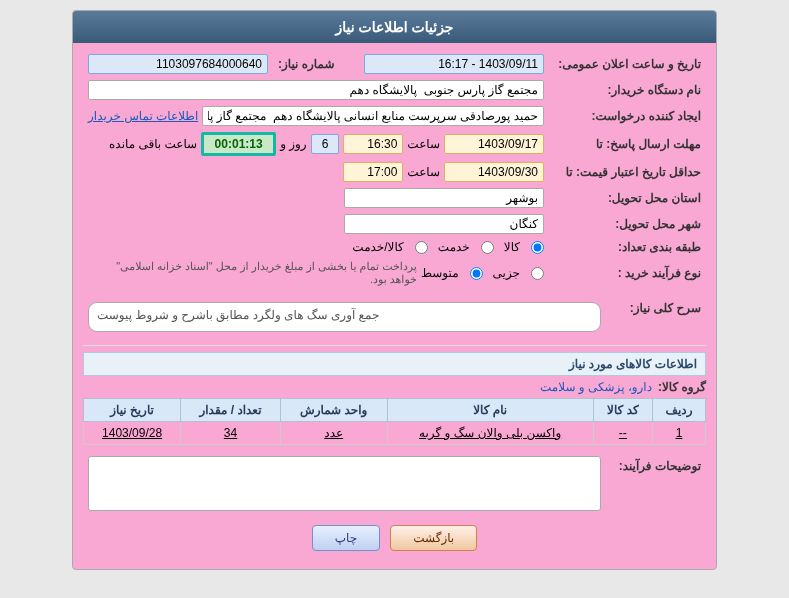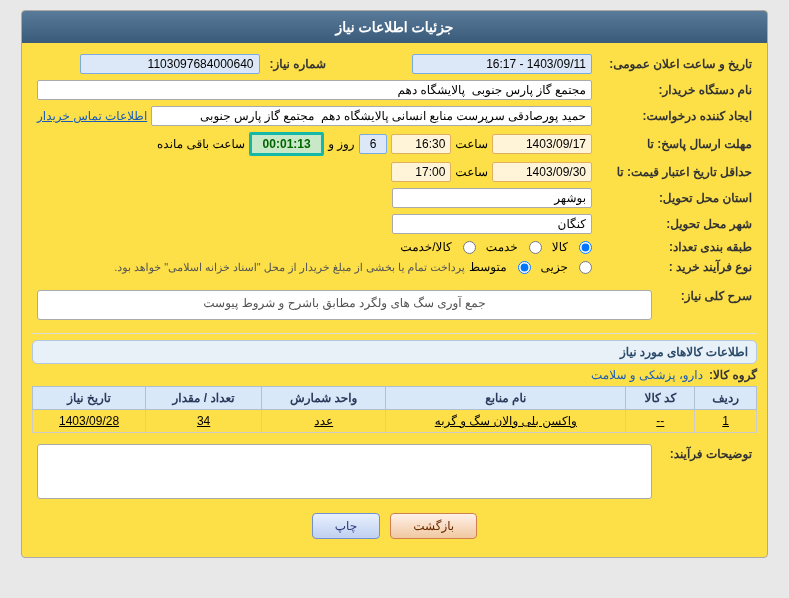--- a/index.html
+++ b/index.html
@@ -7,22 +7,22 @@
       font-family: Tahoma, Arial, sans-serif;
       font-size: 12px;
       background: #e8e8e8;
       direction: rtl;
       display: flex;
       justify-content: center;
       align-items: flex-start;
       padding: 10px;
     }
     .main-container {
-      width: 747px;
-      background: #fde047;
+      width: 645px;
+      background: #f9a8d4;
       border: 1px solid #aaa;
       border-radius: 4px;
       overflow: hidden;
     }
     .header {
       background: linear-gradient(to bottom, #5a7a9a, #3a5a7a);
       color: #fff;
       text-align: center;
       padding: 8px 12px;
       font-size: 14px;
@@ -72,21 +72,21 @@
       font-weight: bold;
     }
     .row-inline {
       display: flex;
       align-items: center;
       gap: 4px;
     }
     .section-title {
       background: #e8f0f8;
       border: 1px solid #b0c8e0;
-      border-radius: 5px;
+      border-radius: 0;
       padding: 4px 8px;
       font-weight: bold;
       color: #2a4a6a;
       margin: 6px 0 4px 0;
       font-size: 12px;
     }
     .radio-group {
       display: flex;
       gap: 10px;
       align-items: center;
@@ -100,29 +100,29 @@
       color: #555;
       font-size: 11px;
     }
     .blue-link {
       color: #1a5cb8;
       text-decoration: underline;
       cursor: pointer;
     }
     .serh-box {
       border: 1px solid #aaa;
-      border-radius: 3px;
+      border-radius: 9px;
       padding: 5px 8px;
       background: #fff;
       margin: 4px 0;
       min-height: 30px;
       font-size: 12px;
       color: #555;
       direction: rtl;
-      text-align: center;
+      text-align: left;
     }
     .info-table {
       width: 100%;
       border-collapse: collapse;
       margin-top: 4px;
     }
     .info-table th {
       background: #d8e8f8;
       border: 1px solid #b0c0d0;
       padding: 4px 6px;
@@ -336,21 +336,21 @@
     <div class="group-row">
       <span class="group-label">گروه کالا:</span>
       <span class="group-value">دارو، پزشکی و سلامت</span>
     </div>
 
     <table class="info-table">
       <thead>
         <tr>
           <th>ردیف</th>
           <th>کد کالا</th>
-          <th>نام منابع</th>
+          <th>نام کالا</th>
           <th>واحد شمارش</th>
           <th>تعداد / مقدار</th>
           <th>تاریخ نیاز</th>
         </tr>
       </thead>
       <tbody id="kala-tbody">
       <tr>
       <td>1</td>
       <td>--</td>
       <td>واکسن بلی والان سگ و گربه</td>

